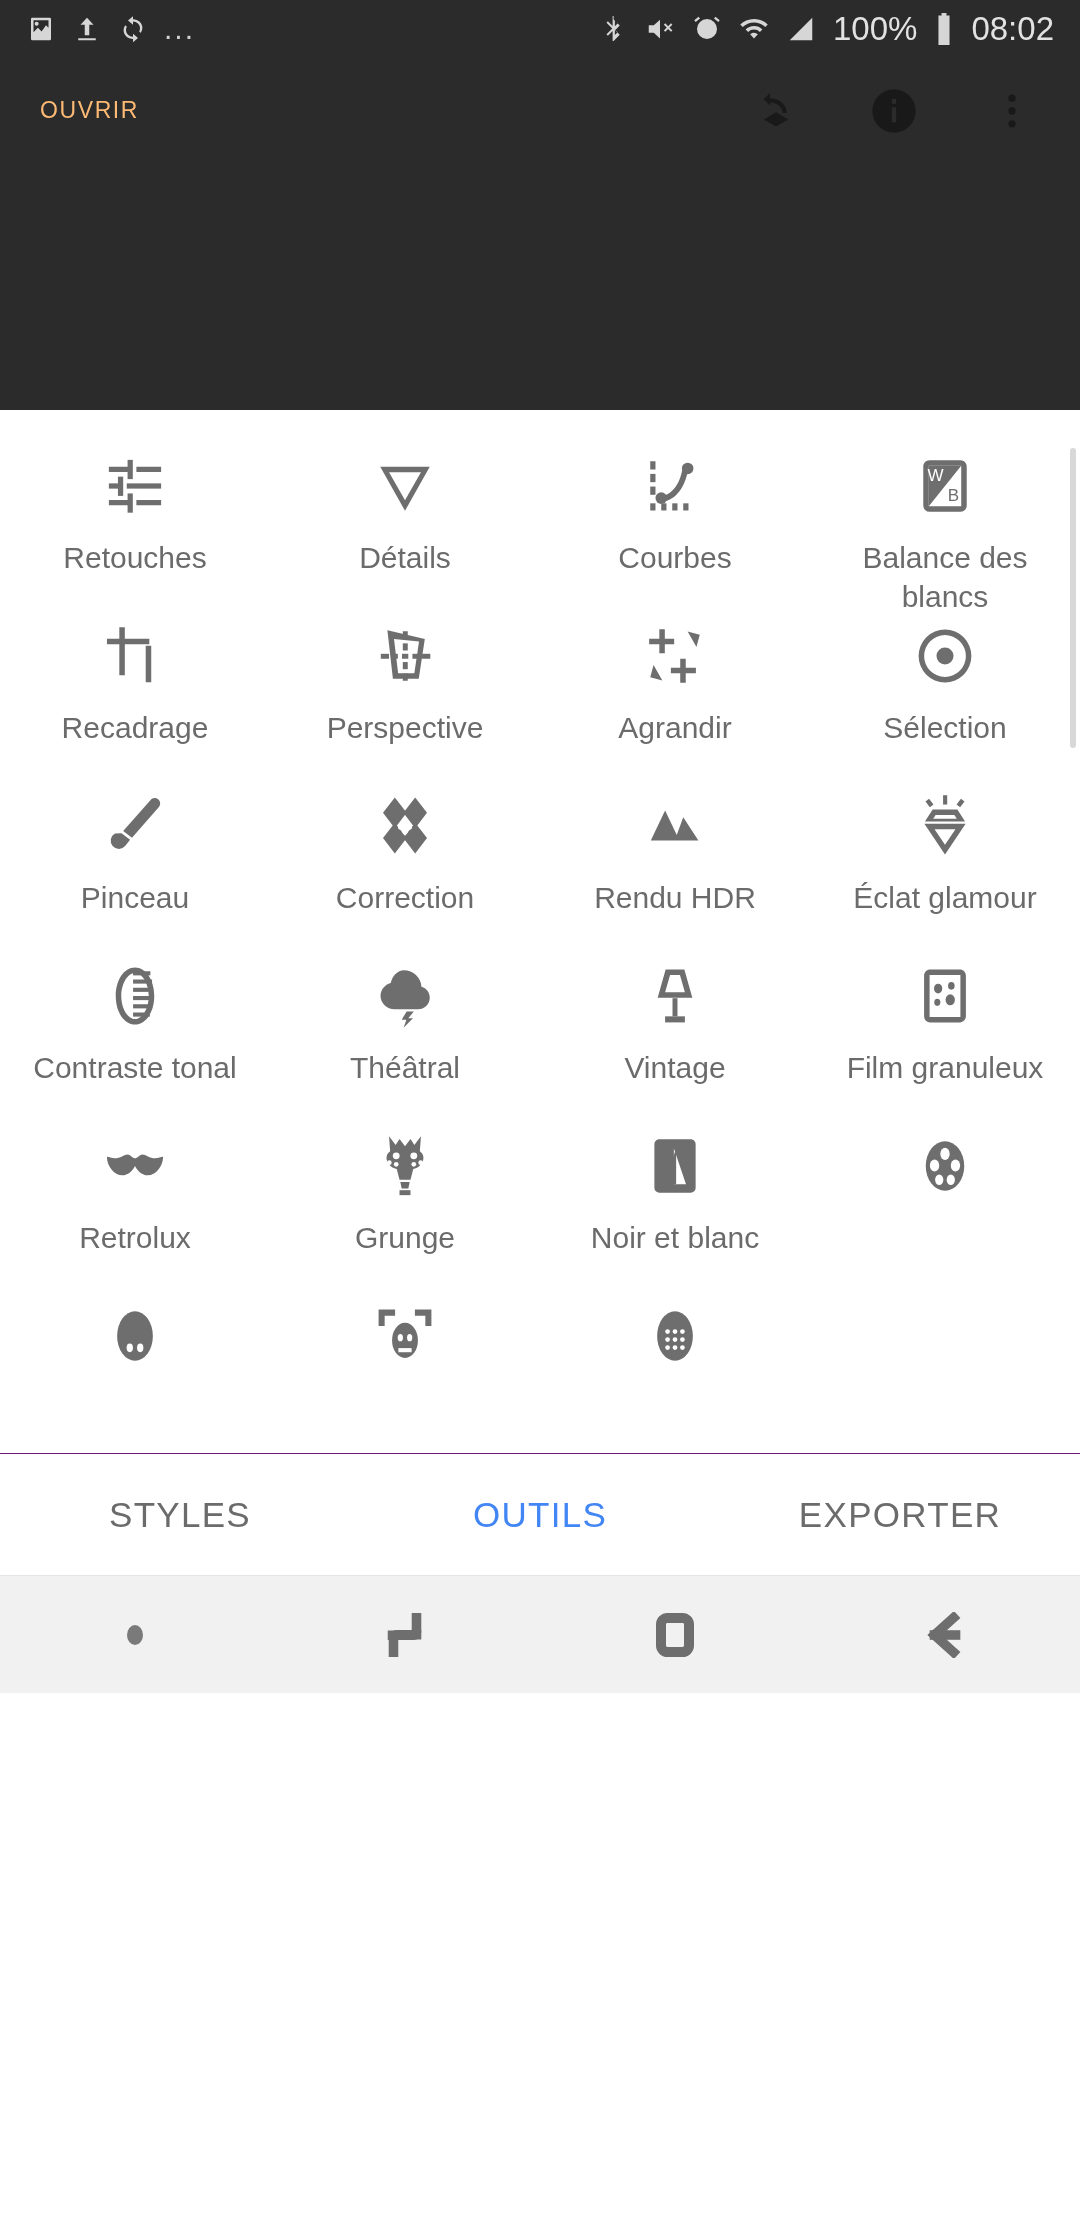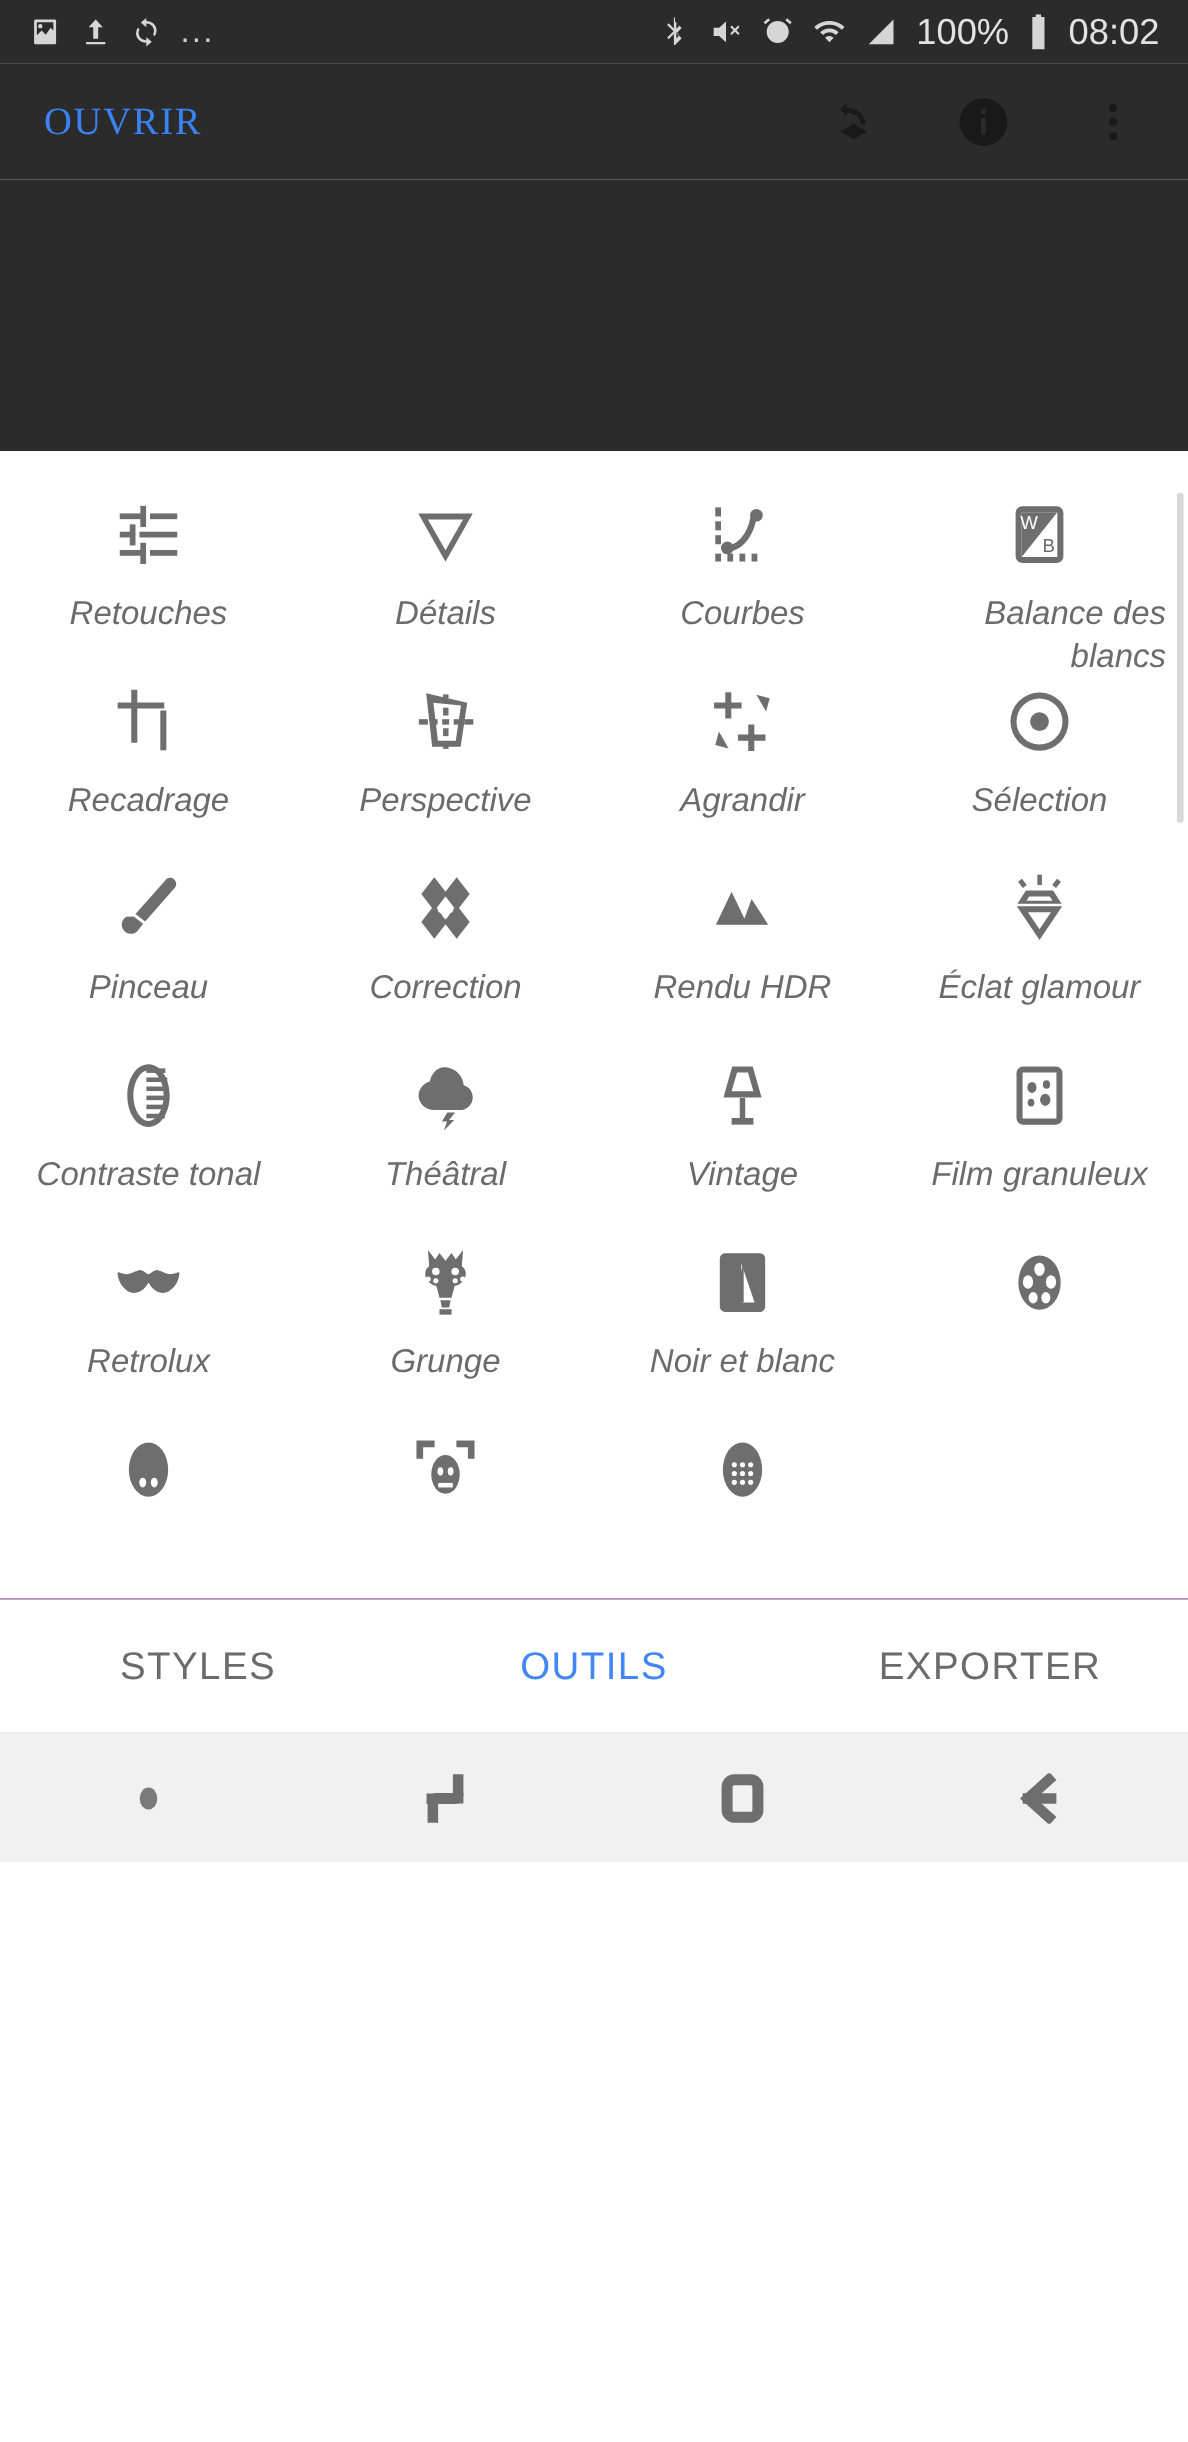--- a/index.html
+++ b/index.html
@@ -23,23 +23,22 @@
   .sb-dots { font-size: 30px; line-height: 18px; letter-spacing: 2px; color: #d0d0d0; }
   .sb-text { font-size: 33px; color: #e2e2e2; letter-spacing: 0px; }
   .sb-batt { width: 20px; height: 32px; }
 
   
   .toolbar {
     height: 105px; background: #2b2b2b;
     display: flex; align-items: center; padding: 0 40px;
   }
   .tb-title {
-    color: #3b82f6; font-size: 35px; letter-spacing: 1.6px;
+    color: #fdba74; font-size: 23px; letter-spacing: 1.6px;
     font-weight: 400;
-    font-family: Liberation Serif, serif;
   }
   .tb-actions { margin-left: auto; display: flex; align-items: center; gap: 62px; }
   .tb-btn { width: 56px; height: 56px; display: flex; align-items: center; justify-content: center; }
   .tb-ico { fill: #191919; }
 
   
   .canvas { background: #2b2b2b; height: 247px; }
 
   
   .tools-wrap {
@@ -57,22 +56,22 @@
     display: flex; flex-direction: column;
     align-items: center;
     height: 170px;
   }
   .tool-ico {
     height: 76px; display: flex; align-items: center; justify-content: center;
     margin-bottom: 14px;
   }
   .tool-ico svg { fill: #6e6e6e; stroke: none; display: block; }
   .tool-label {
-    font-size: 30px; color: #6b6b6b; text-align: right;
-    line-height: 39px; max-width: 230px; font-style: italic;
+    font-size: 30px; color: #6b6b6b; text-align: center;
+    line-height: 39px; max-width: 230px;
   }
   .scrollbar {
     position: absolute; right: 4px; top: 38px;
     width: 6px; height: 300px; background: #d8d8d8; border-radius: 3px;
   }
 
   
   .tabs {
     height: 122px; background: #ffffff;
     border-top: 1px solid #701a75;

